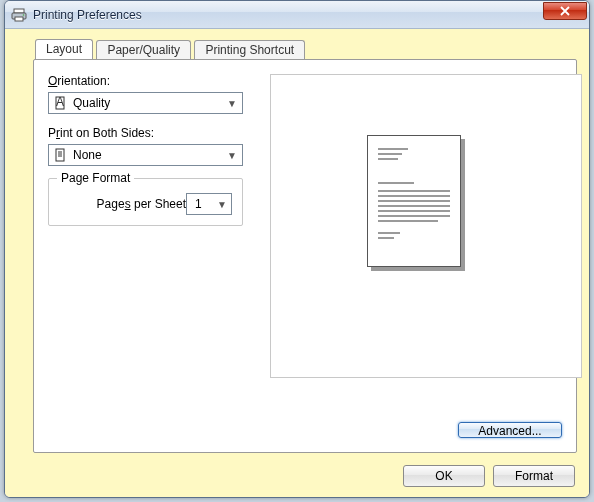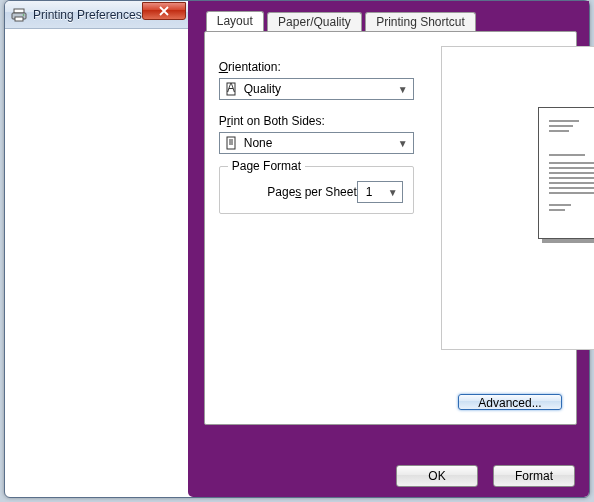--- a/index.html
+++ b/index.html
@@ -1,56 +1,56 @@
 <!DOCTYPE html>
 <html><head>
 <meta charset="utf-8">
 <style>
   * { box-sizing: border-box; font-family: "Segoe UI", Tahoma, sans-serif; font-size: 12px; }
   body { margin: 0; background: #c8d4e0; width: 594px; height: 502px; overflow: hidden; }
   .window {
     position: absolute; left: 4px; top: 0; width: 586px; height: 498px;
     background: #fff; border: 1px solid #5a6f8a; border-radius: 6px;
     box-shadow: 0 0 4px rgba(0,0,0,0.3);
-    display: flex; flex-direction: row;
+    display: flex; flex-direction: column;
   }
   .titlebar {
     height: 28px;
     background: linear-gradient(#eef3f9 0%, #dbe6f3 40%, #c9d8eb 41%, #d6e2f0 100%);
     border-top-left-radius: 5px; border-top-right-radius: 5px;
     border-bottom: 1px solid #a8b8cc;
     display: flex; align-items: center; padding: 0 2px 0 6px;
   }
   .titlebar .icon { width: 16px; height: 16px; margin-right: 6px; }
   .titlebar .title { color: #1a2a44; flex: 1; text-shadow: 0 1px 0 #fff; }
   .titlebar .close {
     width: 44px; height: 18px; border-radius: 0 0 3px 3px;
     background: linear-gradient(#e98a7d, #d4442b 45%, #c12d13 46%, #e06b50);
     border: 1px solid #8a2815; display:flex; align-items:center; justify-content:center;
     position: relative; top:-4px;
   }
   .titlebar .close svg { width:10px; height:10px; }
   .client {
-    flex:1; background:#701a75; padding: 10px 12px 10px 16px; position:relative;
+    flex:1; background:#fef9c3; padding: 10px 12px 10px 28px; position:relative;
     border-bottom-left-radius: 5px; border-bottom-right-radius: 5px;
   }
   .tabstrip { position: relative; height: 20px; margin-left: 2px; }
   .tab {
     display:inline-block; height:20px; line-height:18px; padding:0 10px;
     border:1px solid #9a9a9a; border-bottom:none; background:#f4f4f4;
     border-top-left-radius:3px; border-top-right-radius:3px;
     position:relative; top:1px; color:#333;
   }
   .tab.active { background:#fff; z-index:2; top:0; padding-bottom:1px; }
   .tabpanel {
     border:1px solid #9a9a9a; background:#fff; height:394px;
     border-radius:2px; position:relative; padding:14px 14px;
   }
   .left-col { width: 210px; float:left; }
-  .label { color:#000; margin-bottom:4px;margin-top:14px; }
+  .label { color:#000; margin-bottom:4px; }
   .label u { text-decoration: underline; }
   .combo {
     width: 195px; height:22px; border:1px solid #7b8a99; background:#fff;
     display:flex; align-items:center; padding:0 4px; position:relative;
     margin-bottom:12px;
   }
   .combo .glyph { width:14px; height:14px; margin-right:6px; display:flex; align-items:center; justify-content:center;}
   .combo .txt { flex:1; color:#000; }
   .combo .arrow { width:12px; color:#555; font-size:10px; text-align:center; }
   .fieldset {
@@ -76,21 +76,21 @@
     box-shadow: 4px 4px 0 #9a9a9a;
   }
   .pagepic .ln { position:absolute; background:#9a9a9a; height:2px; left:10px; }
   .adv-btn {
     position:absolute; right:14px; bottom:14px; width:104px; height:16px;
     border:1px solid #2f6bb3; border-radius:3px;
     background:linear-gradient(#f8fbff,#dce9f7 45%,#cde0f3 46%,#e8f1fb);
     box-shadow: 0 0 3px #6aa3e0; color:#000;
   }
   .dlg-buttons {
-    position:absolute; right:14px; bottom:10px; display:flex; gap:15px;
+    position:absolute; right:14px; bottom:10px; display:flex; gap:8px;
   }
   .btn {
     width:82px; height:22px; border:1px solid #8a8a8a; border-radius:3px;
     background:linear-gradient(#fdfdfd,#ebebeb 45%,#e0e0e0 46%,#f3f3f3);
     color:#000;
   }
 </style>
 </head>
 <body>
 

